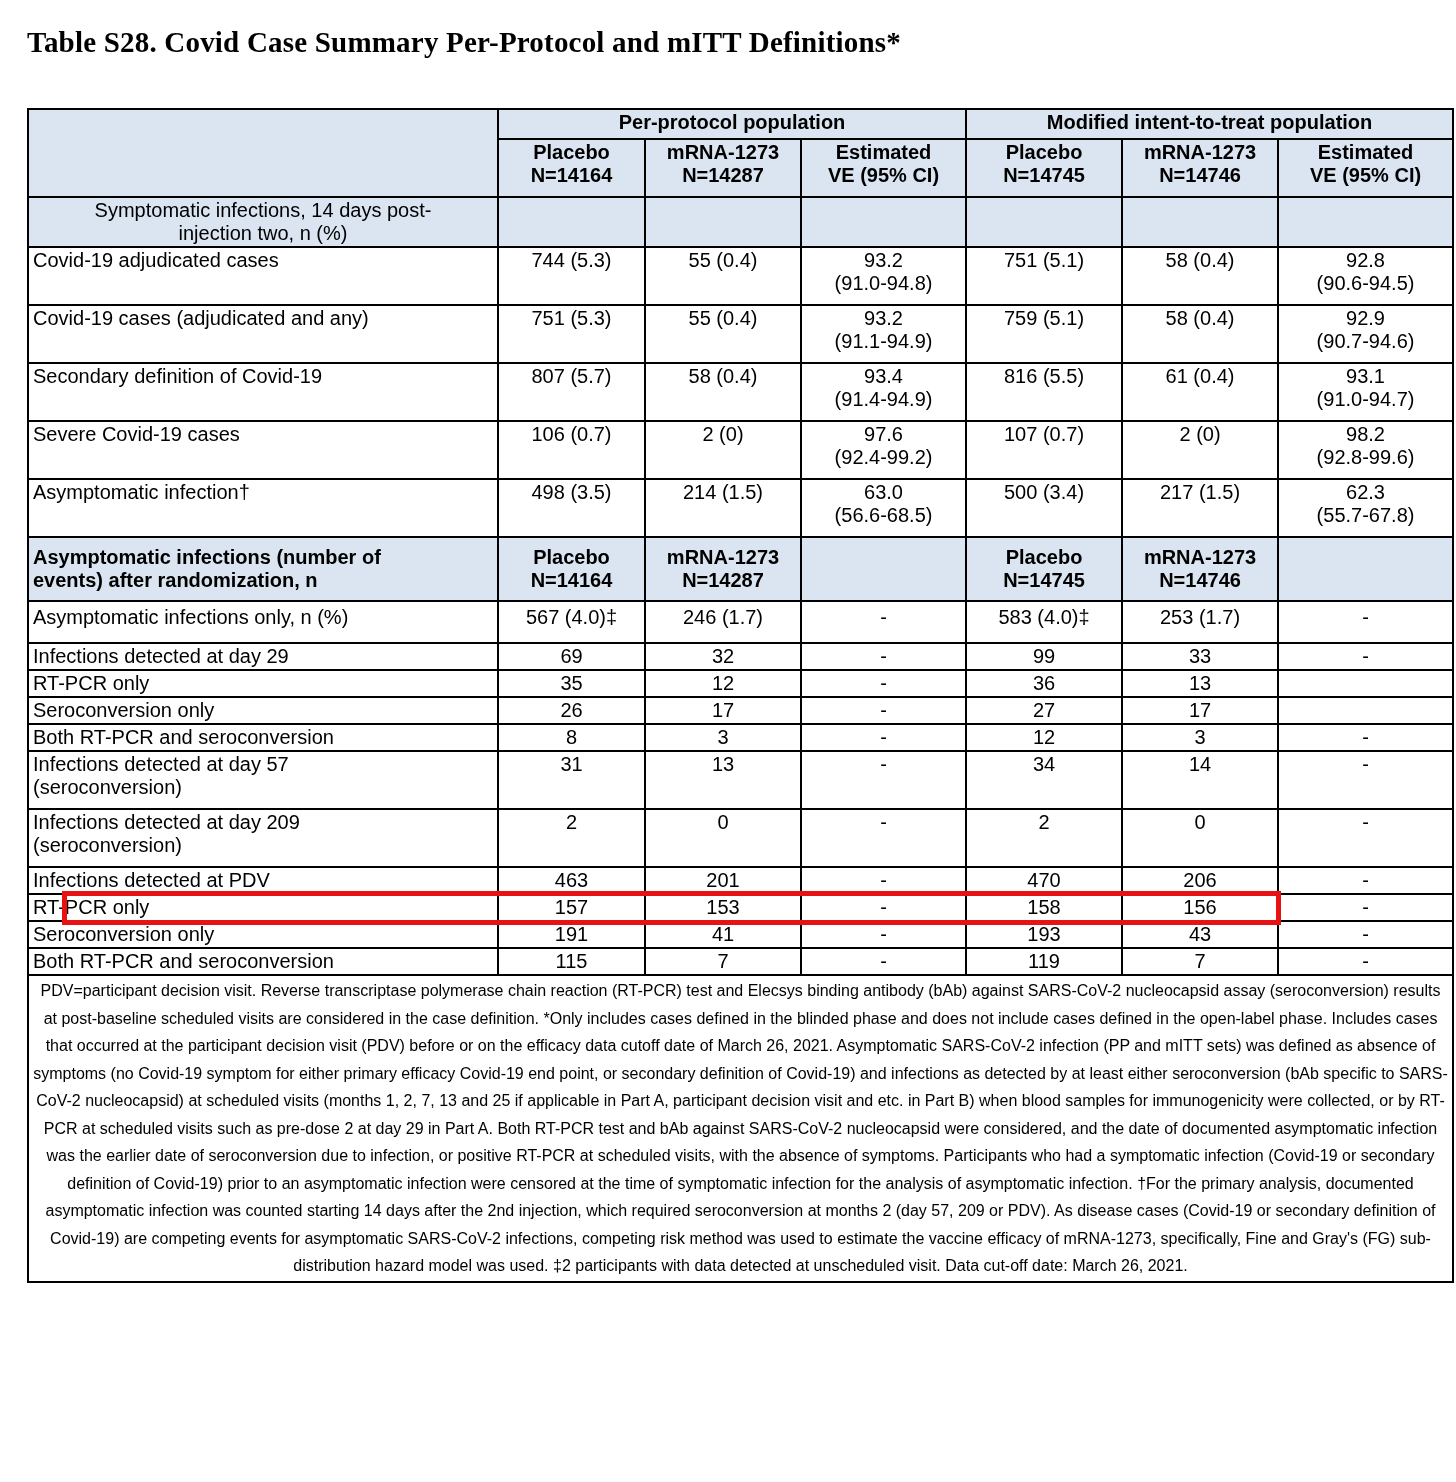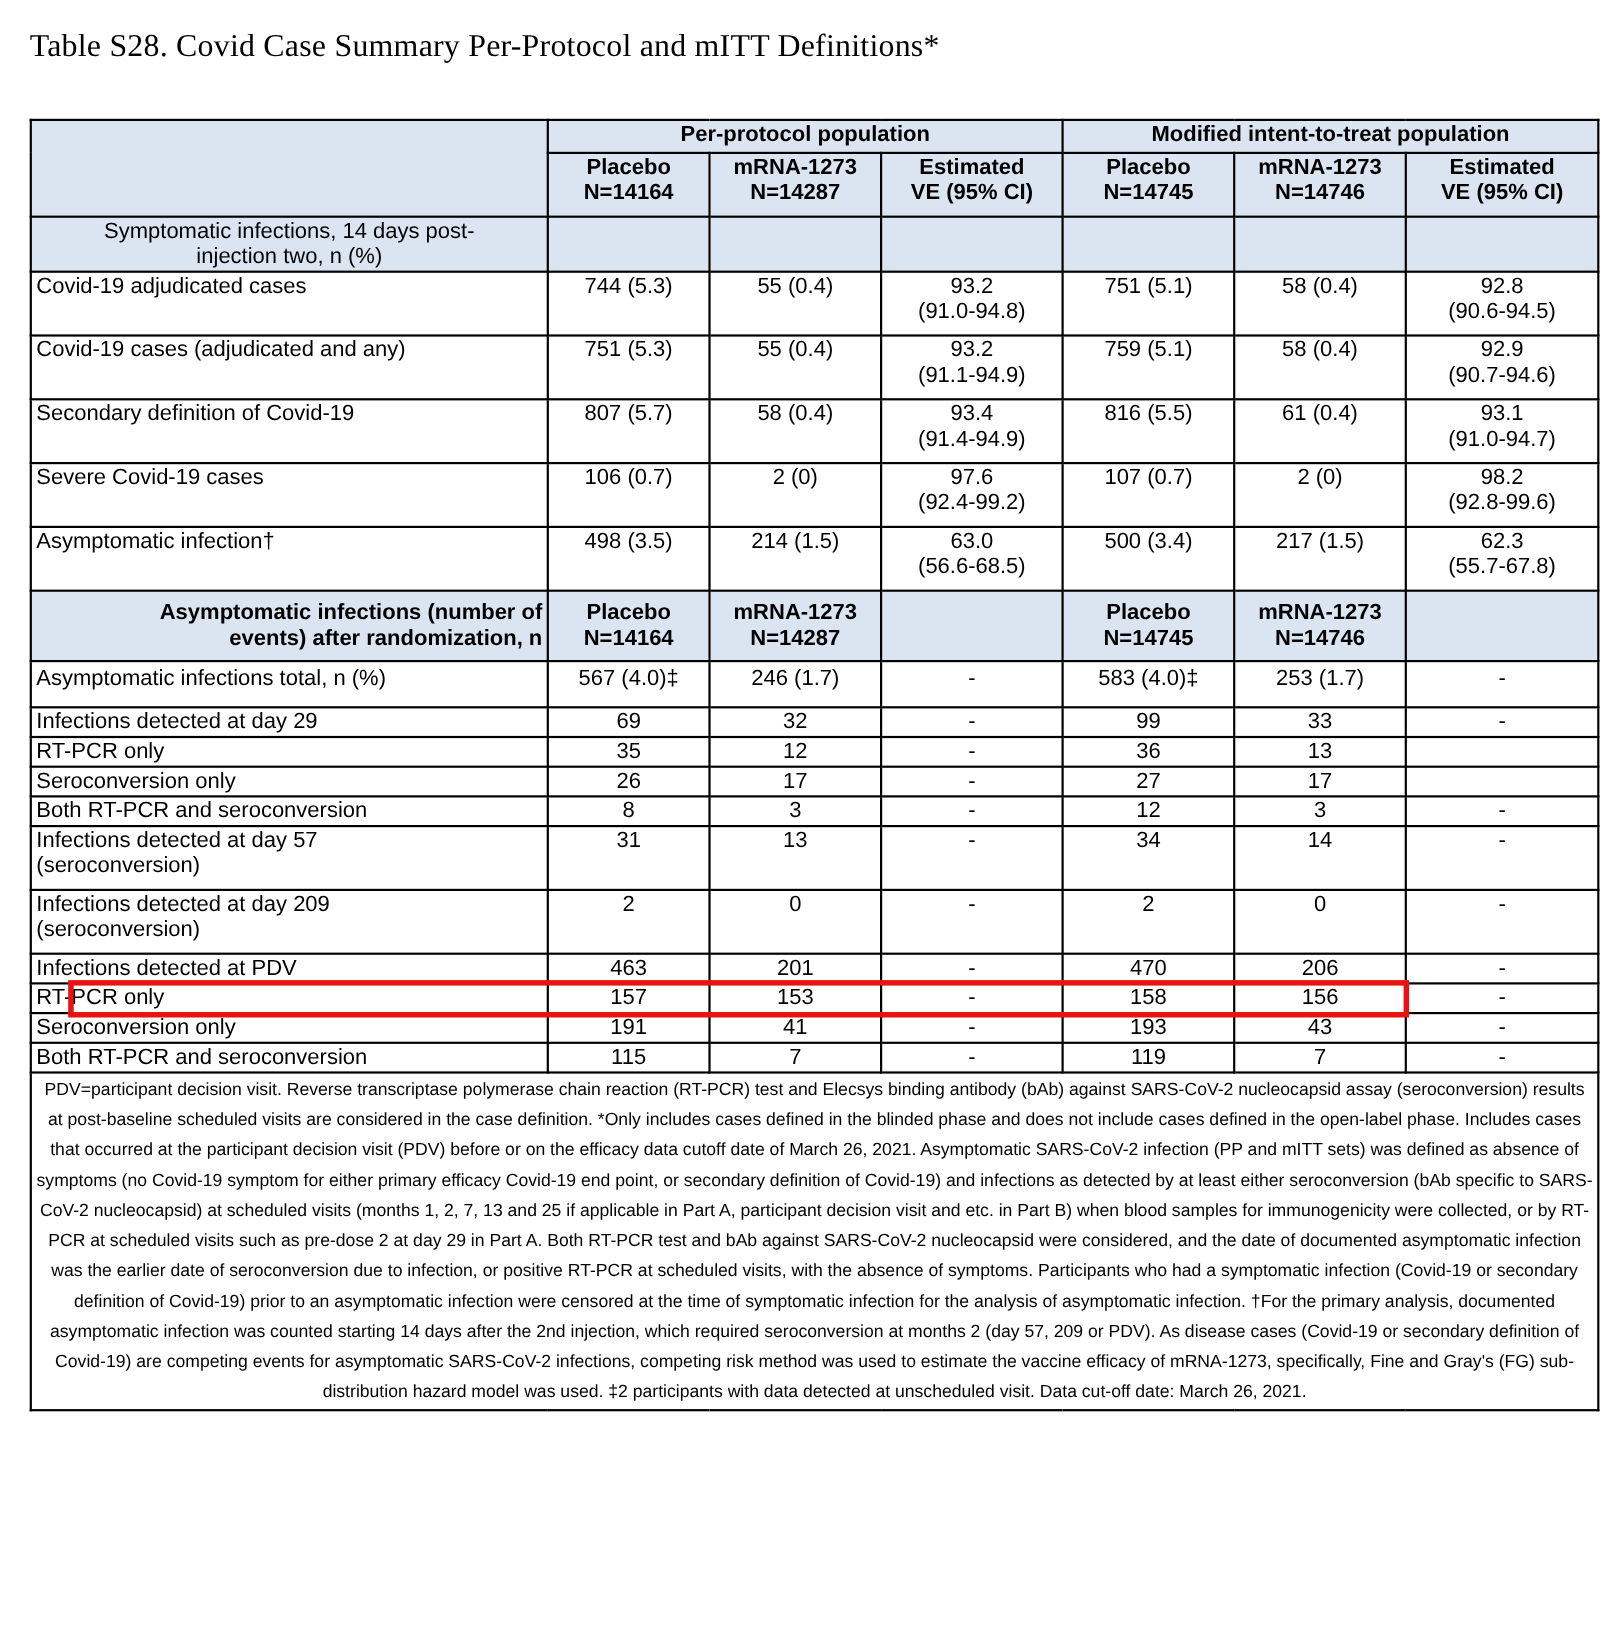--- a/index.html
+++ b/index.html
@@ -5,21 +5,21 @@
   html,body { margin:0; padding:0; background:#ffffff; }
   body {
     width:1456px; height:1482px;
     font-family:"Liberation Sans", sans-serif;
     color:#000;
     position:relative;
     overflow:hidden;
   }
   .title {
     font-family:"Liberation Serif", serif;
-    font-weight:normal;
+    font-weight:bold;
     font-size:29px;
     margin:26px 0 0 27px;
     letter-spacing:0.2px;
   }
   .table-wrap {
     position:relative;
     margin:49px 0 0 27px;
     width:1425px;
   }
   table.main {
@@ -49,21 +49,21 @@
   td.value-cell { text-align:center; }
   td.ind0 { padding-left:8px; }
   td.ind1 { padding-left:20px; }
   td.ind2 { padding-left:46px;border-radius:12px; }
   tr.section-row td {
     background:var(--hdr-fill);
     vertical-align:middle;
     text-align:center;
   }
   tr.section-row.bold td { font-weight:bold; text-align:center; }
-  tr.section-row.bold td.label-cell { text-align:right; }
+  tr.section-row.bold td.label-cell { text-align:left; }
   tr.sec-short td { height:48px; }
   tr.sec-tall td { height:64px; }
   tr.r-tall td { height:58px; }
   tr.r-h42 td { height:42px; padding-top:4px; }
   tr.r-h60 td { height:58px; }
   tr.r-small td { height:25px;margin-top:27px; }
   tfoot td {
     text-align:center;
     padding:3px 8px 6px 8px;
     font-size:16px;
@@ -189,21 +189,21 @@
           <td class="value-cell">mRNA-1273
 N=14287</td>
           <td class="value-cell"></td>
           <td class="value-cell">Placebo
 N=14745</td>
           <td class="value-cell">mRNA-1273
 N=14746</td>
           <td class="value-cell"></td>
         </tr>
         <tr class="r-h42">
-          <td class="label-cell ind0">Asymptomatic infections total, n (%)</td>
+          <td class="label-cell ind0">Asymptomatic infections only, n (%)</td>
           <td class="value-cell">567 (4.0)‡</td>
           <td class="value-cell">246 (1.7)</td>
           <td class="value-cell">-</td>
           <td class="value-cell">583 (4.0)‡</td>
           <td class="value-cell">253 (1.7)</td>
           <td class="value-cell">-</td>
         </tr>
         <tr class="r-small">
           <td class="label-cell ind1">Infections detected at day 29</td>
           <td class="value-cell">69</td>

